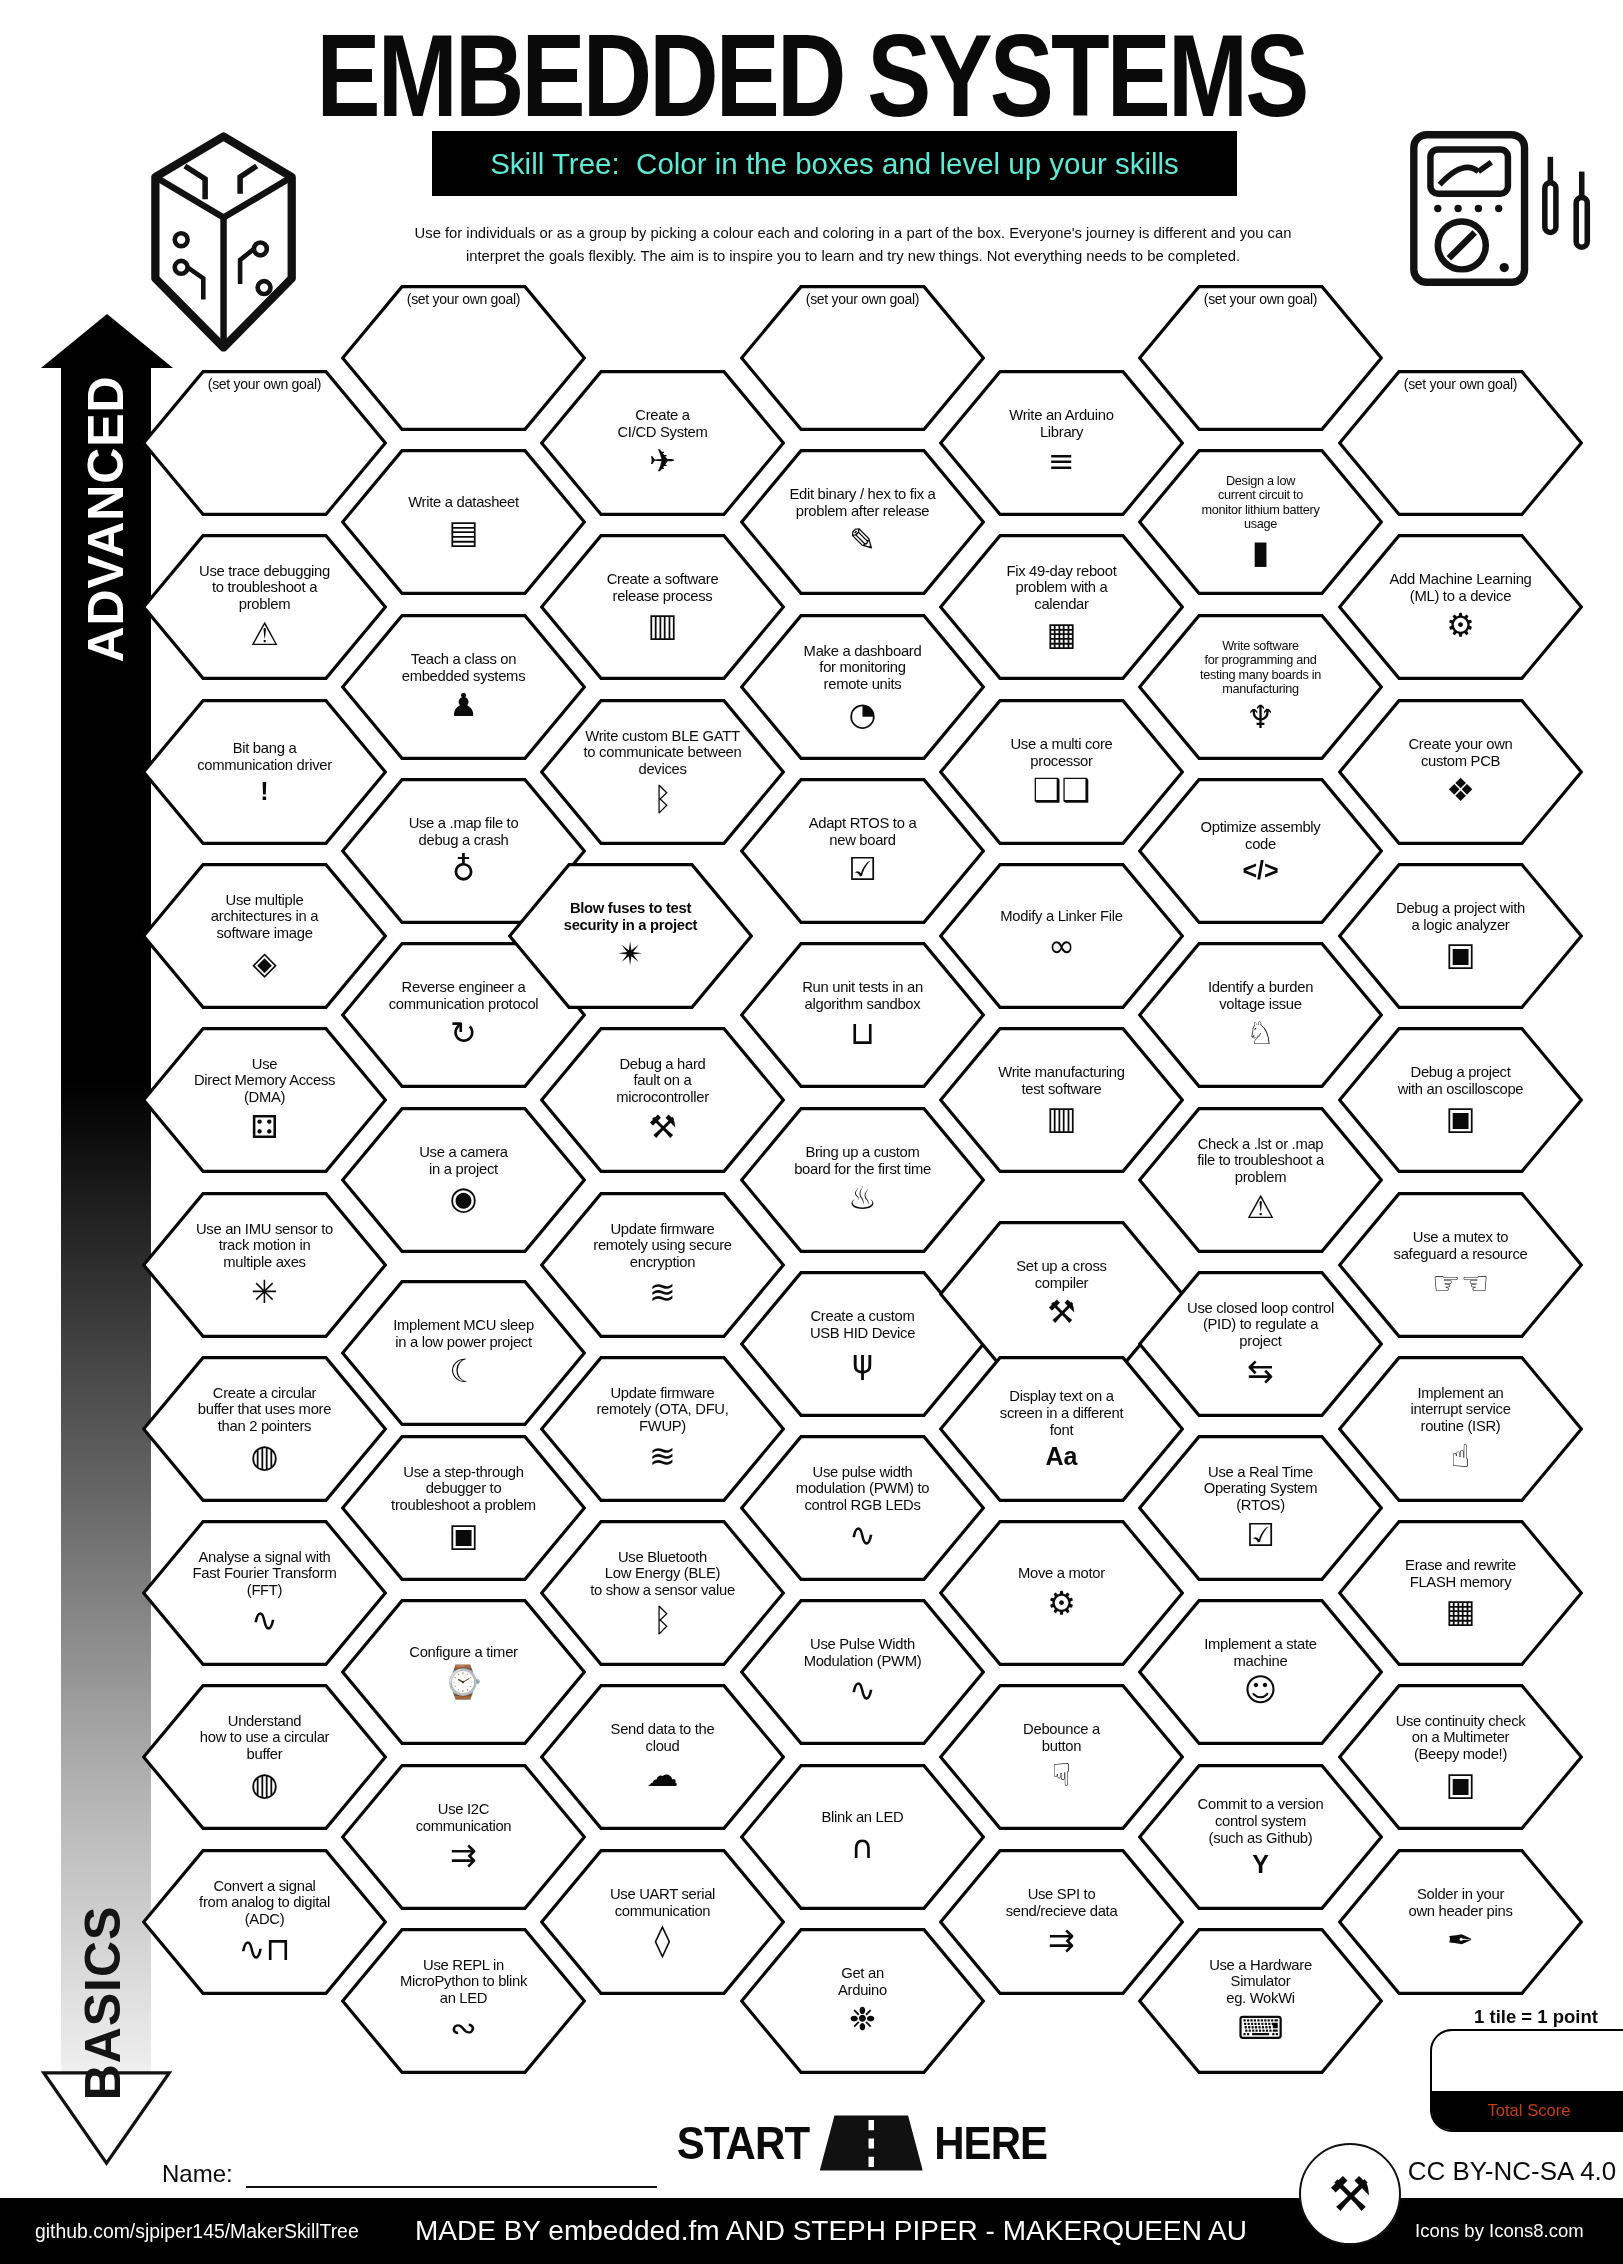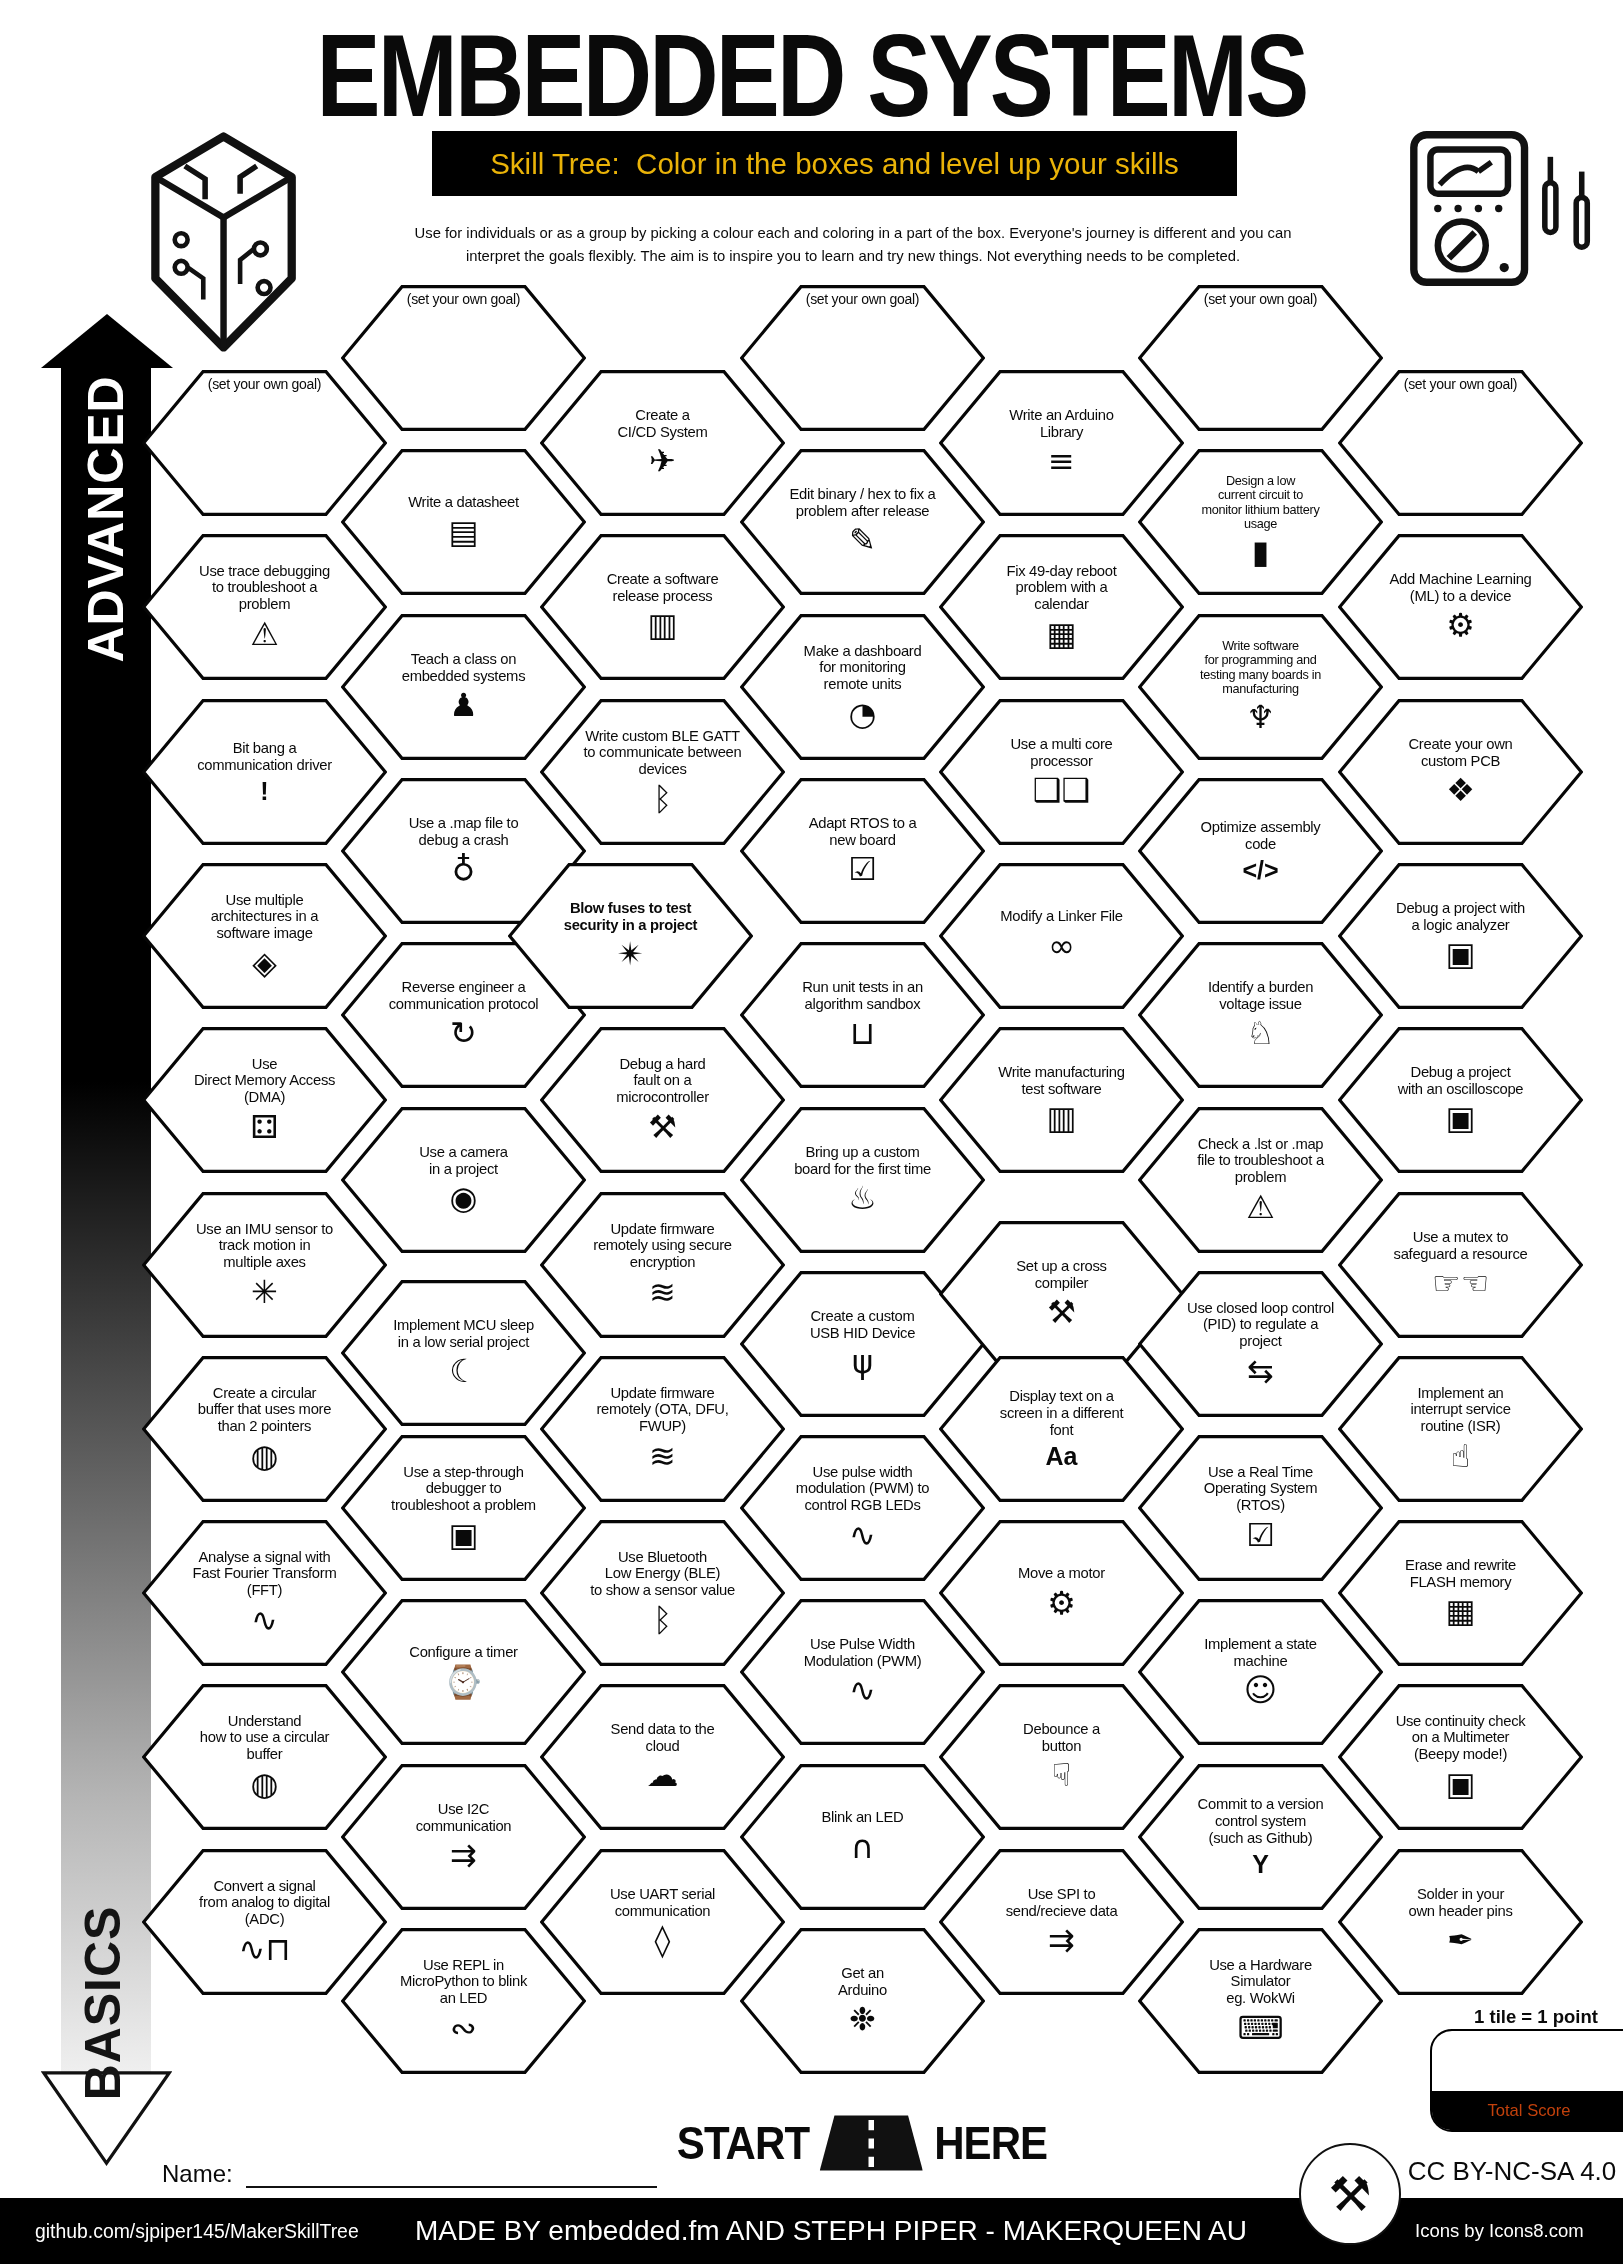--- a/index.html
+++ b/index.html
@@ -4,21 +4,21 @@
 <style>
   html,body{margin:0;padding:0;background:#888;}
   #canvas{position:relative;width:1623px;height:2265px;background:#fff;overflow:hidden;
           font-family:"Liberation Sans",sans-serif;color:#0a0a0a;}
   
   #page-title{position:absolute;left:0;right:0;top:16.6px;text-align:center;
     font-size:96px;font-weight:900;letter-spacing:-2.8px;line-height:1;
     transform:scaleY(1.22);transform-origin:top center;white-space:nowrap;}
   #banner{position:absolute;left:432px;top:131px;width:805px;height:65px;background:#000;
     display:flex;align-items:center;justify-content:center;}
-  #banner span{color:#eab308;font-size:29.5px;font-weight:400;white-space:pre;}
+  #banner span{color:#5eead4;font-size:29.5px;font-weight:400;white-space:pre;}
   #intro{position:absolute;left:281px;top:210px;width:1144px;text-align:center;
     font-size:14.8px;line-height:1.55;margin-top:12px;}
   
   .logo{position:absolute;}
   
   #arrow-head-top{position:absolute;left:41px;top:314px;width:0;height:0;
     border-left:66px solid transparent;border-right:66px solid transparent;border-bottom:54px solid #000;}
   #arrow-shaft{position:absolute;left:61px;top:365px;width:90px;height:1707px;
     background:linear-gradient(to bottom,#000 0%,#000 42%,#666 66%,#b5b5b5 84%,#efefef 100%);}
   .v-label{position:absolute;white-space:nowrap;font-weight:700;font-size:50px;letter-spacing:0.9px;}
@@ -313,21 +313,21 @@
           <div class="hex-glyph">◉</div>
         </div>
       </div>
       <div class="hex" style="left: 341px; top: 1271px; margin-top: 9px;">
         <svg class="hex-bg" viewBox="0 0 265 158" preserveAspectRatio="none">
           <polygon points="1.8,79 66,1.8 199,1.8 263.2,79 199,156.2 66,156.2"></polygon>
         </svg>
         <div class="hex-content">
           <div>
             <div class="hl">Implement MCU sleep</div>
-            <div class="hl">in a low serial project</div>
+            <div class="hl">in a low power project</div>
           </div>
           <div class="hex-glyph">☾</div>
         </div>
       </div>
       <div class="hex" style="left: 341px; top: 1435px;">
         <svg class="hex-bg" viewBox="0 0 265 158" preserveAspectRatio="none">
           <polygon points="1.8,79 66,1.8 199,1.8 263.2,79 199,156.2 66,156.2"></polygon>
         </svg>
         <div class="hex-content">
           <div>

